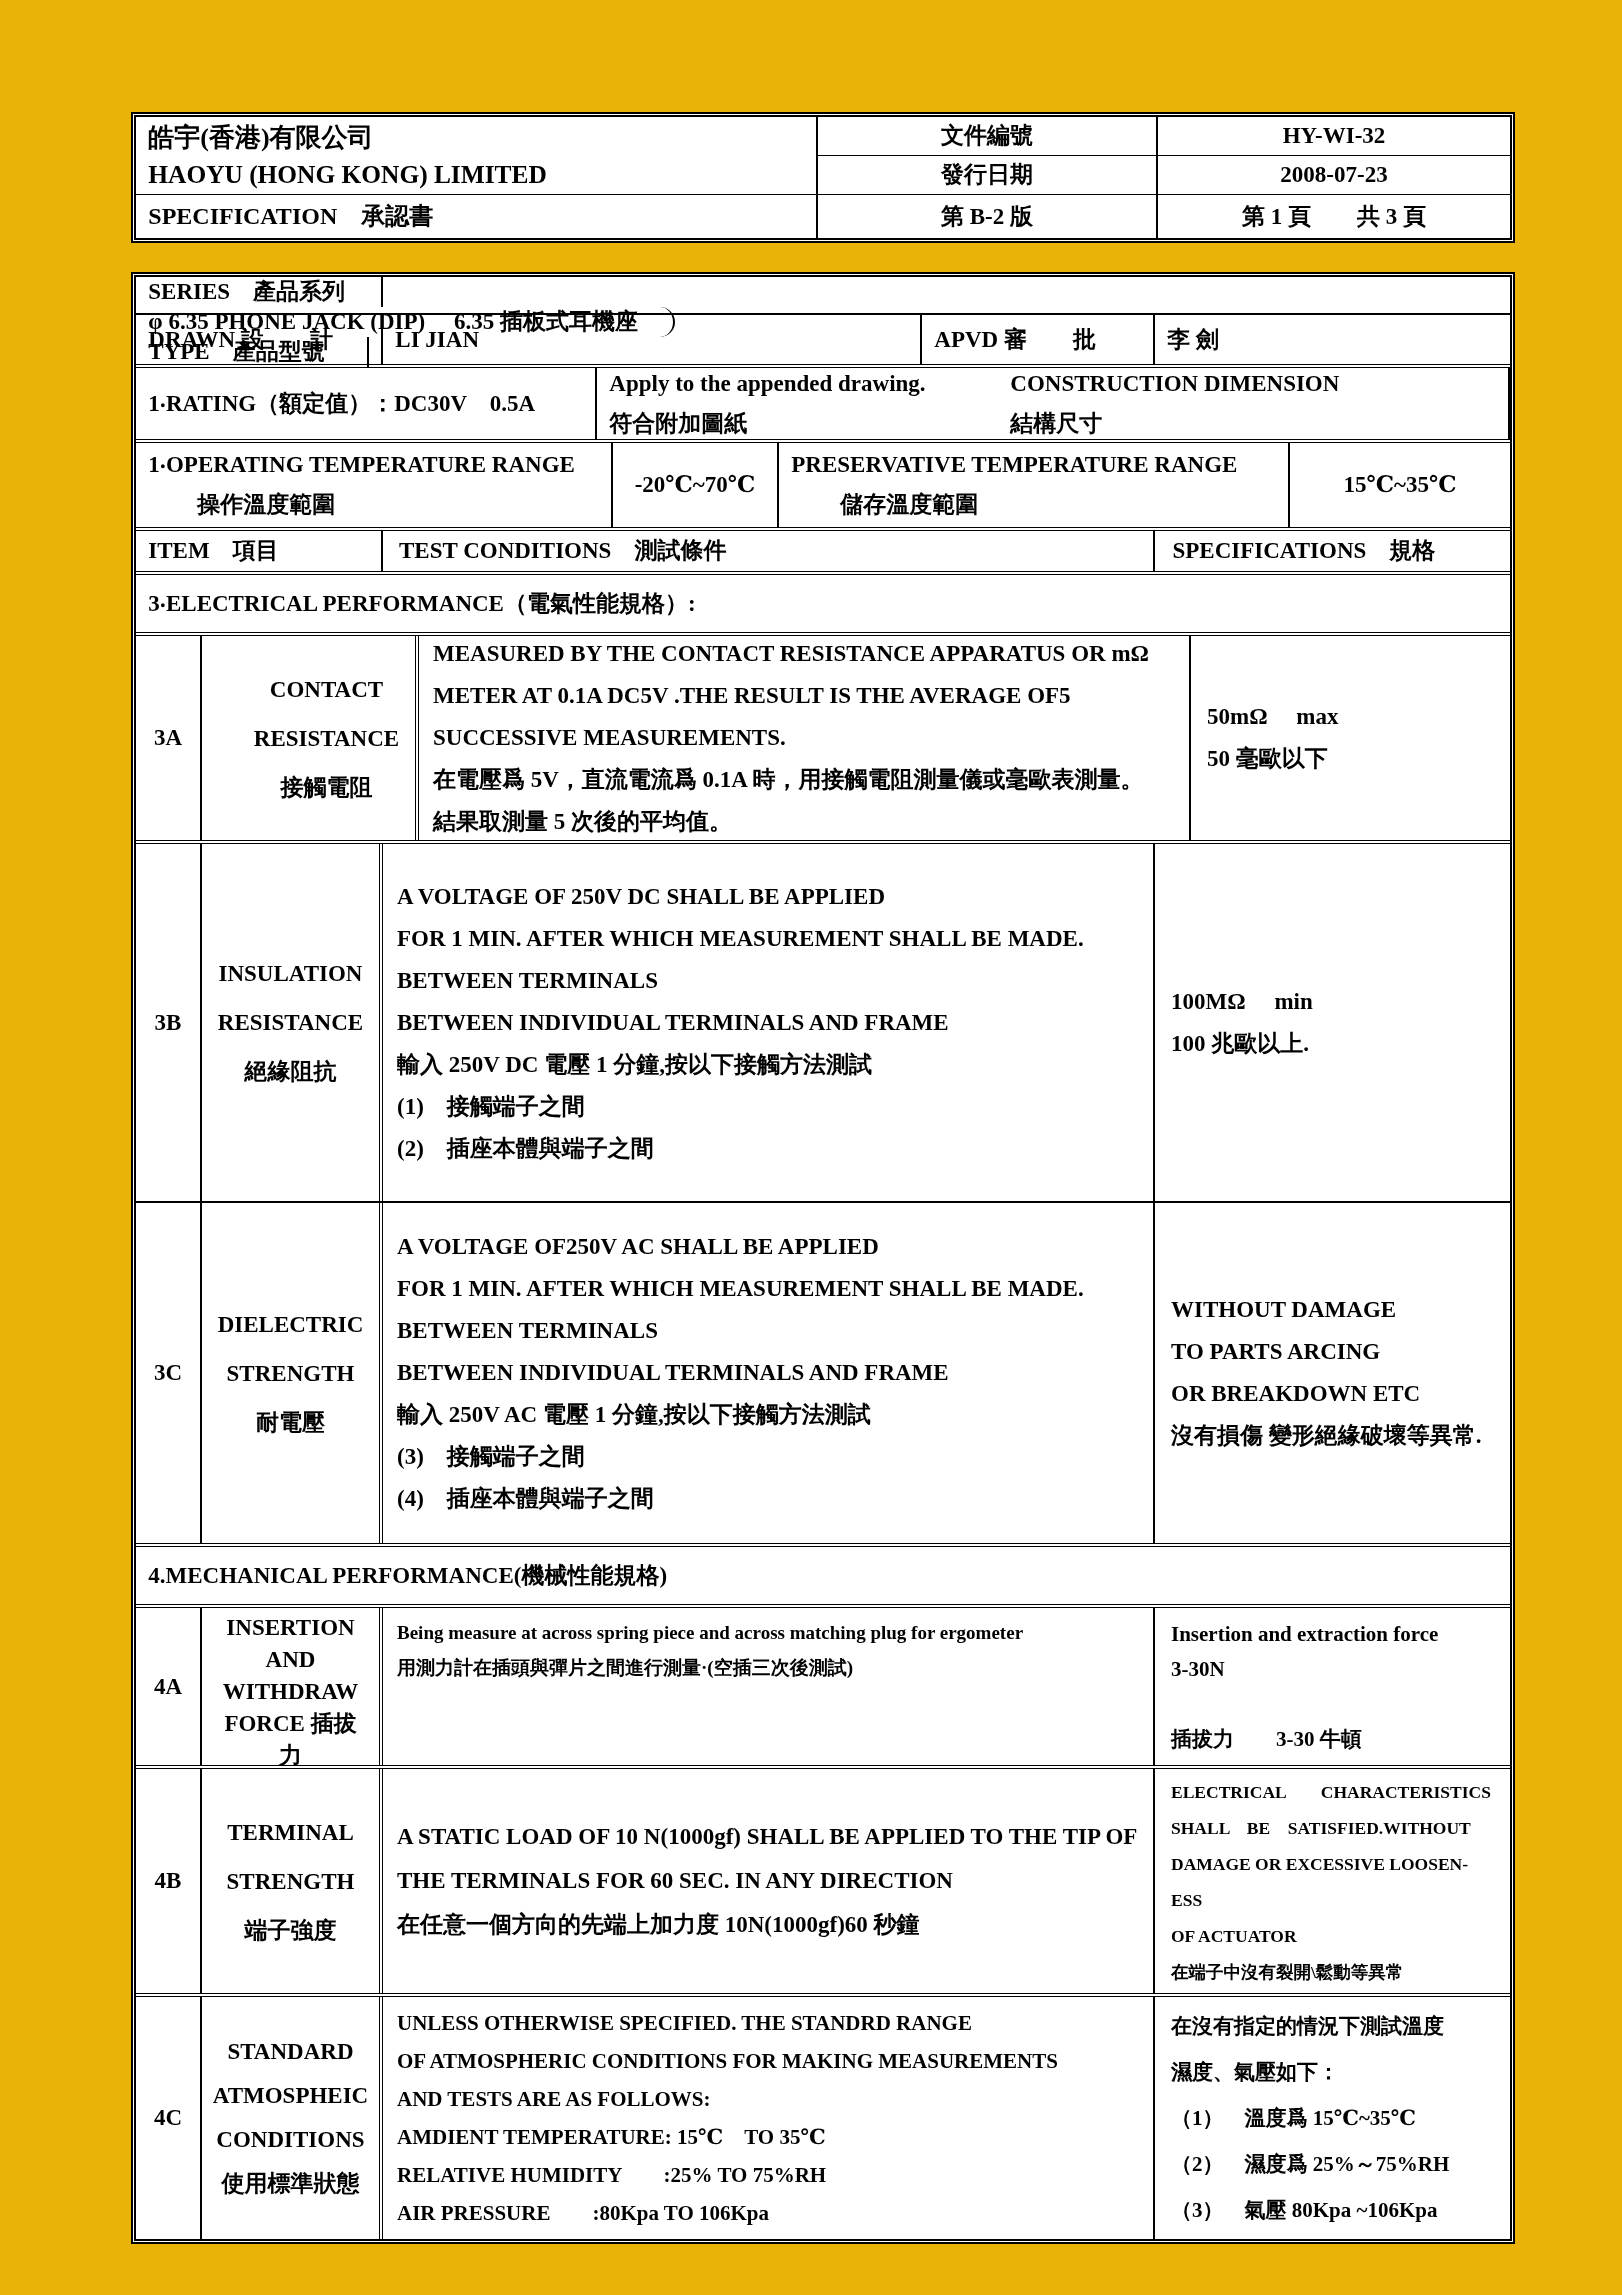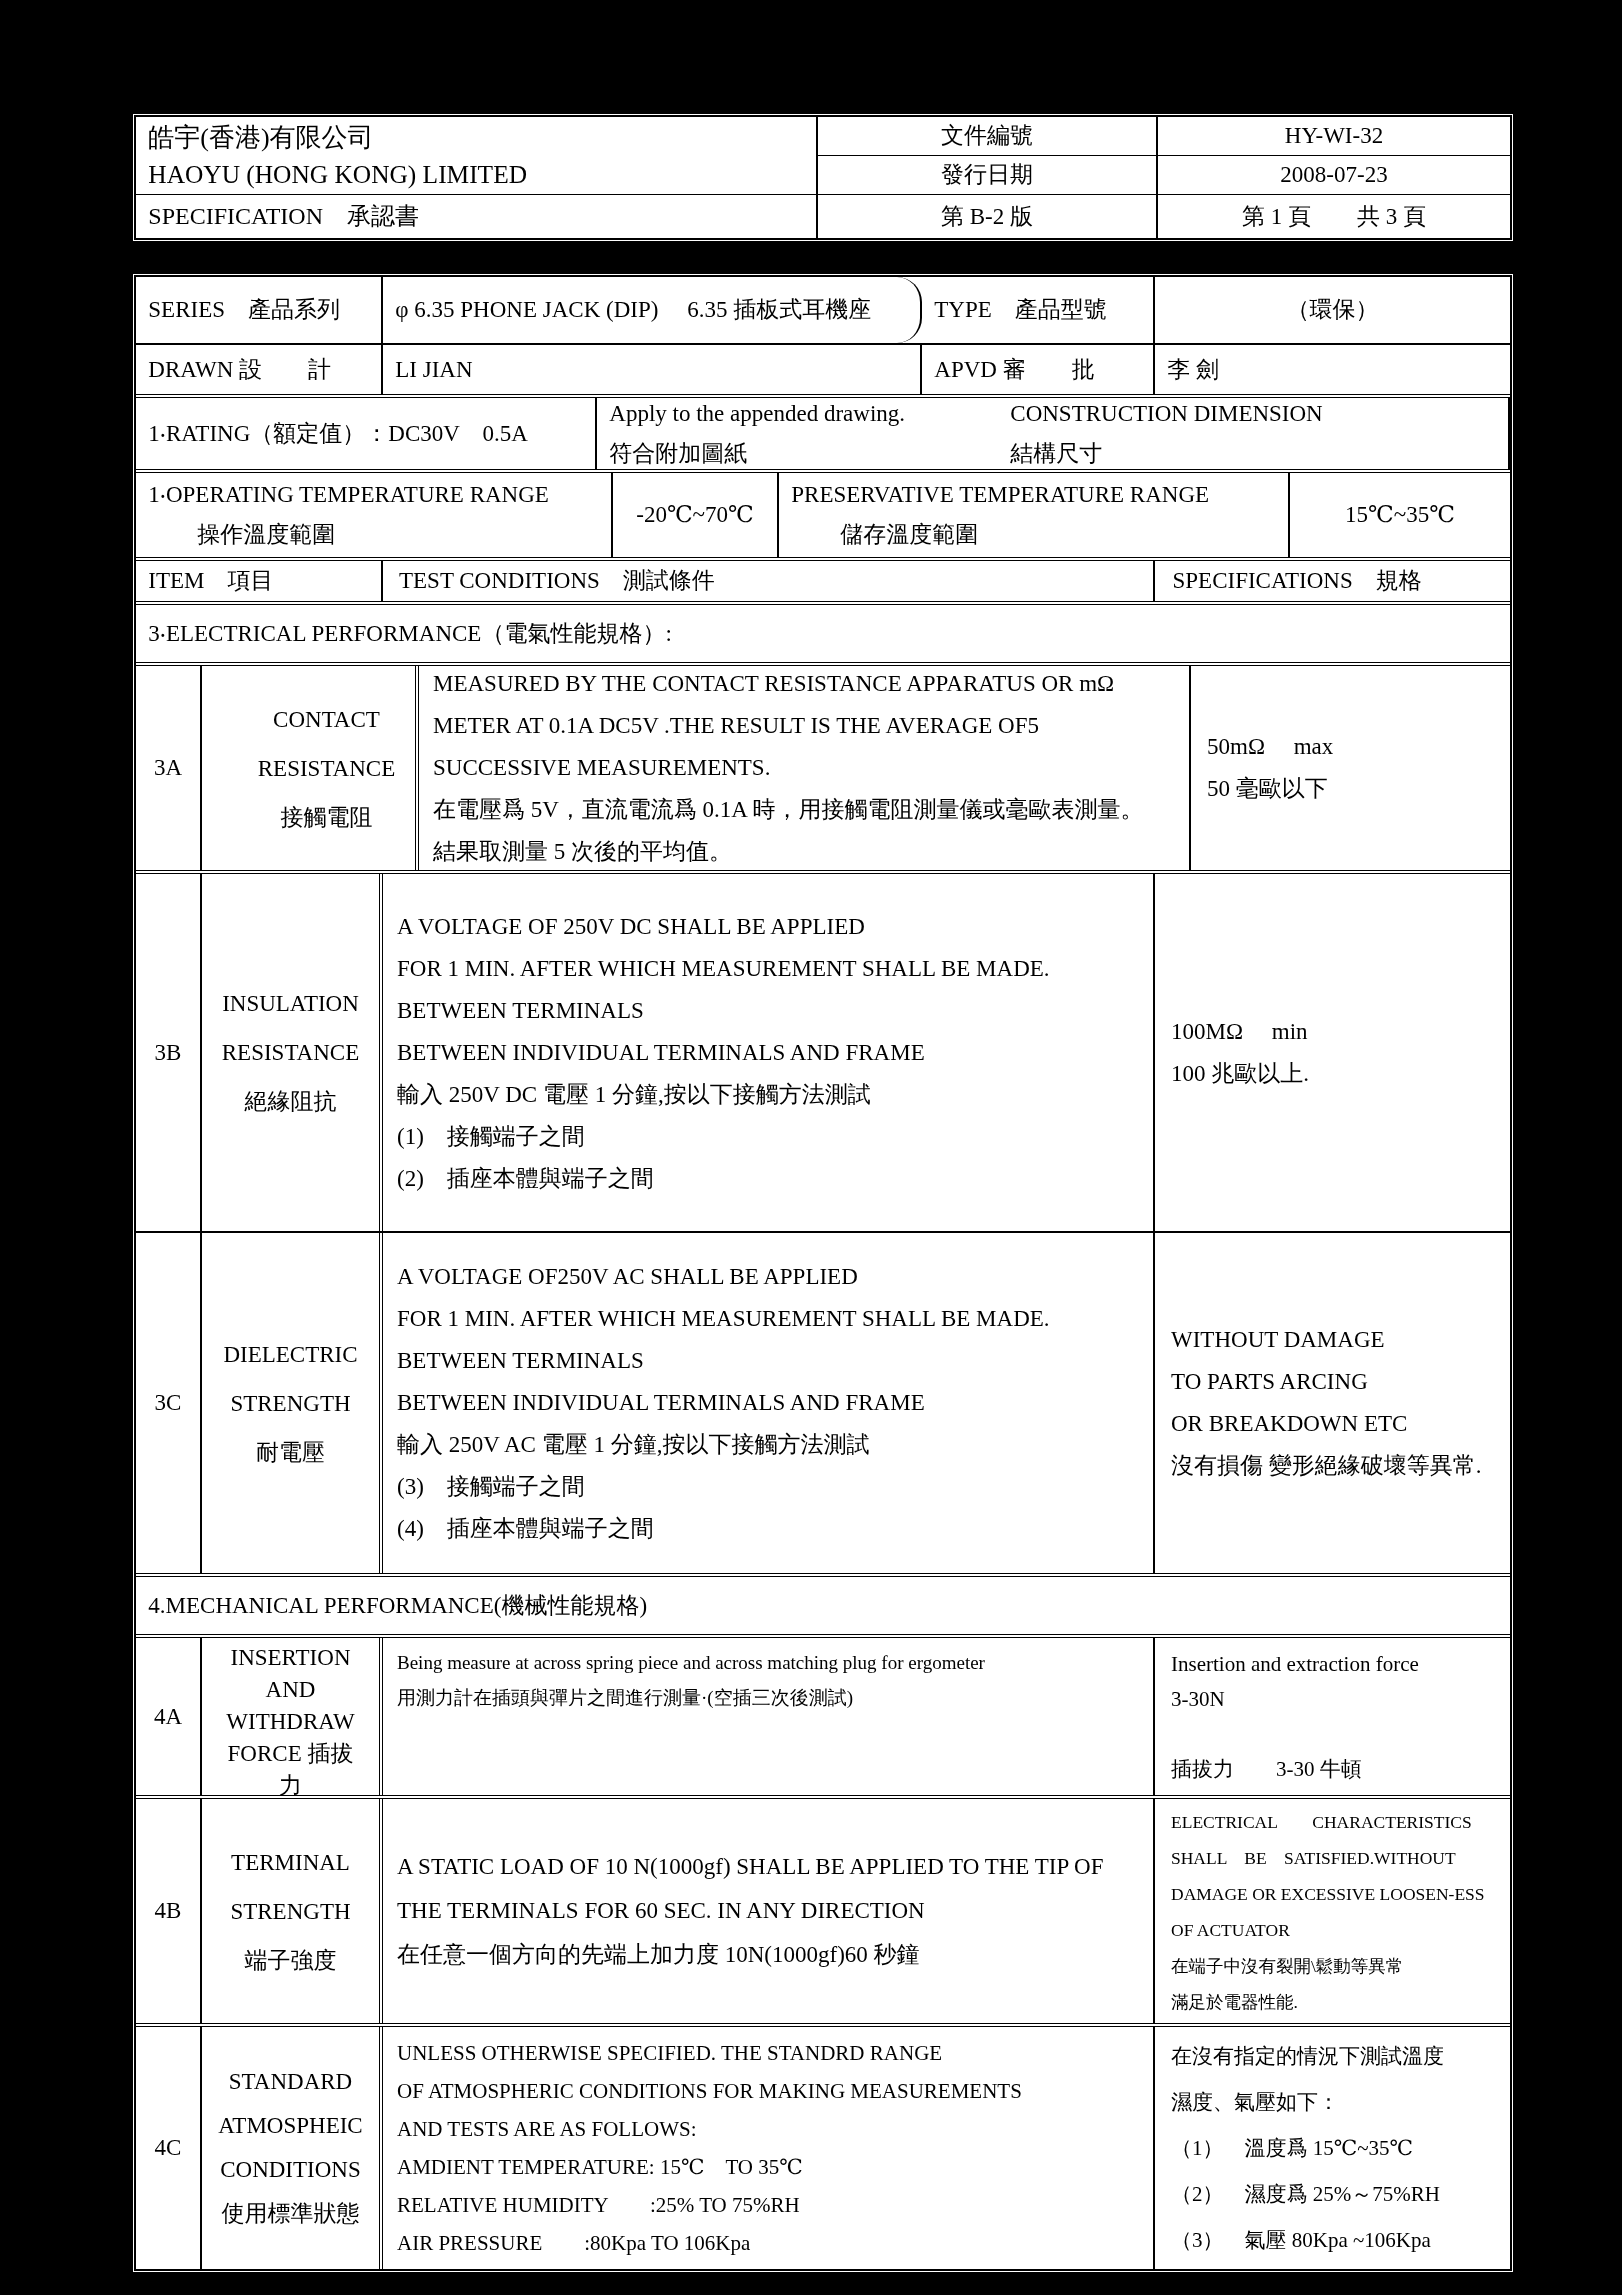--- a/index.html
+++ b/index.html
@@ -2,21 +2,21 @@
 <html style="font-size:14px"><head>
 <meta charset="utf-8">
 <style>
   html,body{margin:0;padding:0;background:#ffffff;}
   body{
     width:1623px;height:2295px;position:relative;
     font-family:"Liberation Serif","DejaVu Serif",serif;
     color:#000;font-size:23px;line-height:1.3;
     -webkit-font-smoothing:antialiased;
   }
-  .page{position:absolute;inset:0;background:#000000;}
+  .page{position:absolute;inset:0;background:#eab308;font-weight:bold;}
 
   
   .doc-header{
     position:absolute;left:131px;top:112px;width:1384px;height:131px;
     display:grid;grid-template-columns:682px 340px 1fr;grid-template-rows:39px 39px 1fr;
     border:5.3px double #000;box-sizing:border-box;background:#fff;
   }
   .dh-cell{box-sizing:border-box;display:flex;align-items:center;overflow:hidden;}
   .dh-company{grid-row:1/3;grid-column:1;border-right:2.6px solid #000;border-bottom:1.8px solid #000;
     flex-direction:column;align-items:flex-start;justify-content:center;padding-left:12.3px;}
@@ -76,21 +76,21 @@
     <div class="dh-cell dh-val" style="grid-row:1;grid-column:3;">HY-WI-32</div>
     <div class="dh-cell dh-lab" style="grid-row:2;grid-column:2;">發行日期</div>
     <div class="dh-cell dh-val" style="grid-row:2;grid-column:3;">2008-07-23</div>
     <div class="dh-cell dh-spec">SPECIFICATION　承認書</div>
     <div class="dh-cell dh-ver">第 B-2 版</div>
     <div class="dh-cell dh-page">第 1 頁　　共 3 頁</div>
   </div>
 
   <div class="main-table">
 
-    <div class="row sld" style="height:68px;">
+    <div class="row sld" style="height:38px;flex-direction:column;">
       <div class="c pl" style="width:247px;">SERIES　產品系列</div>
       <div class="c pl" style="width:539px;border-radius:25px;">φ 6.35 PHONE JACK (DIP)　 6.35 插板式耳機座</div>
       <div class="c pl" style="width:233px;">TYPE　產品型號</div>
       <div class="c fx nr ctr">（環保）</div>
     </div>
 
     <div class="row" style="height:53px;">
       <div class="c pl" style="width:247px;">DRAWN 設　　計</div>
       <div class="c pl" style="width:539px;">LI JIAN</div>
       <div class="c pl" style="width:233px;">APVD 審　　批</div>

